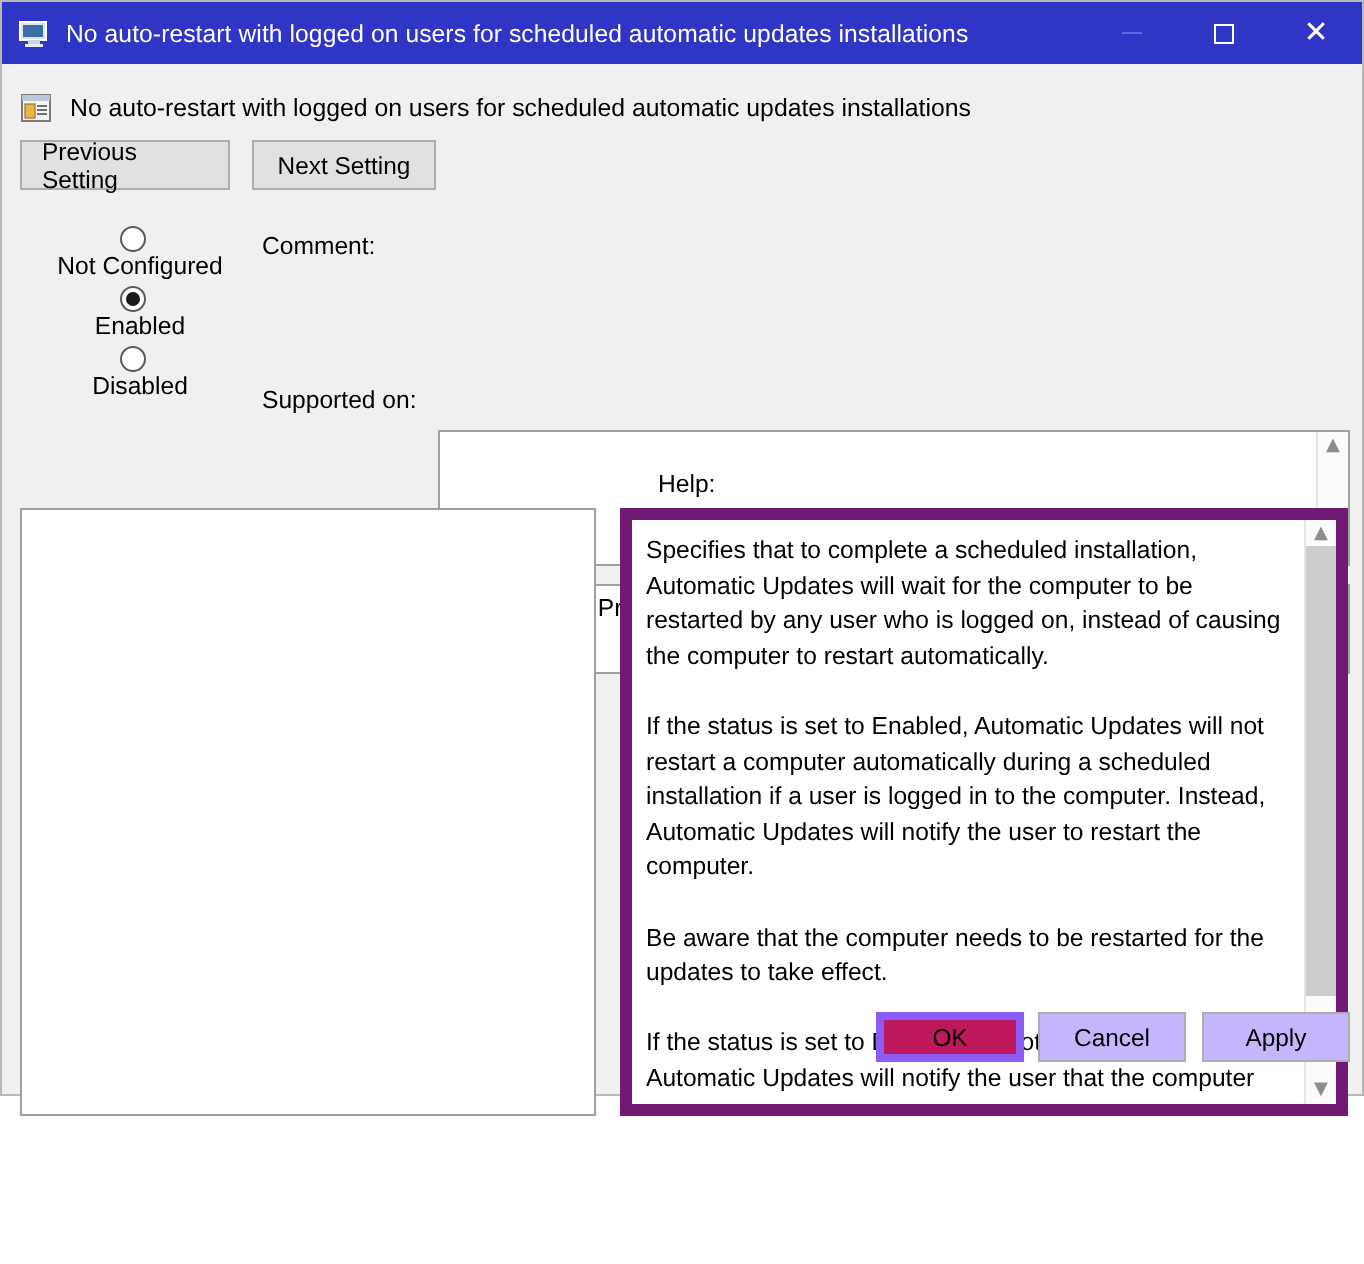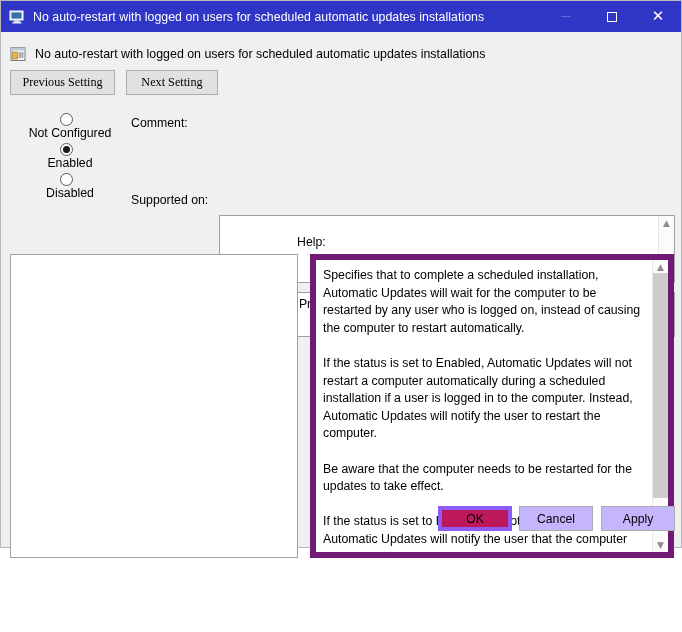--- a/index.html
+++ b/index.html
@@ -90,21 +90,21 @@
   
   #navrow {
     display: flex;
     padding-left: 9px;
     margin-top: 2px;
     gap: 11px;
   }
   .btn {
     background: #e1e1e1;
     border: 1px solid #adadad;
-    font-family: Liberation Serif, serif;
+    font-family: Liberation Sans, sans-serif;
     font-size: 12.2px;
     color: #000;
     height: 25px;
     padding: 0 10px;
     display: inline-flex;
     align-items: center;
     justify-content: center;
     cursor: default;
   }
   #prev-setting { width: 105px; }
@@ -205,21 +205,21 @@
     background: #cdcdcd;
   }
 
   
   #panelslabels {
     position: relative;
     height: 22px;
     min-height: 22px;
   }
   #options-label { position: absolute; left: 9px; top: 20px; font-size: 12.3px; margin-left: 17px; }
-  #help-label { position: absolute; left: 296px; top: 3px; font-size: 12.3px; text-align: right; }
+  #help-label { position: absolute; left: 328px; top: 3px; font-size: 12.3px; text-align: right; }
 
   #panels {
     position: relative;
     flex: 1 1 auto;
     padding: 0 9px 0 9px;
   }
   #options-panel {
     position: absolute;
     left: 9px; top: 0;
     width: 288px; height: 304px;

